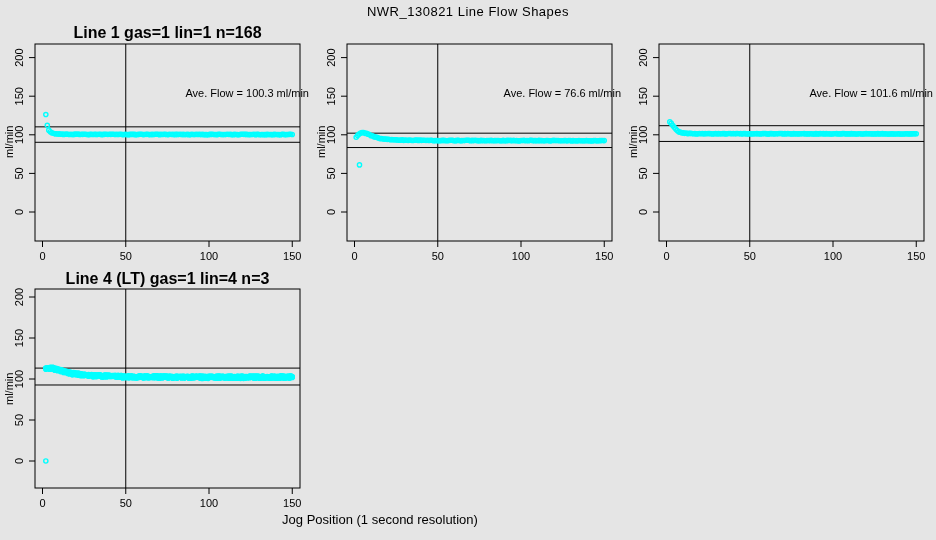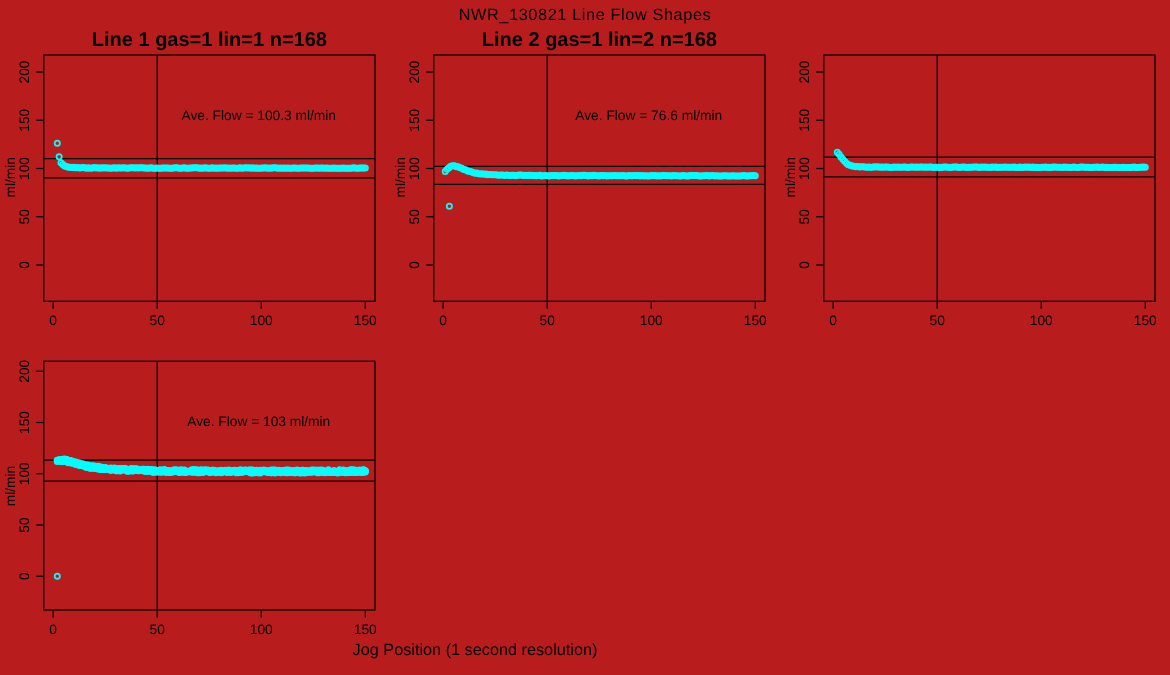--- a/index.html
+++ b/index.html
@@ -1,29 +1,29 @@
 <!DOCTYPE html>
 <html><head>
 <meta charset="utf-8">
 <style>
   html,body{margin:0;padding:0;background:#ffffff;}
   .figure{
-    position:relative;width:936px;height:540px;background:#b91c1c;
+    position:relative;width:936px;height:540px;background:#e5e5e5;
     font-family:"Liberation Sans", sans-serif;color:#000;overflow:hidden;text-decoration:underline;
   }
   .main-title{
     position:absolute;left:0;top:4px;width:936px;text-align:center;
     font-size:13px;letter-spacing:0.5px;
   }
   .subplot-title{
     position:absolute;width:265px;text-align:center;
     font-size:16px;font-weight:bold;
   }
   .annotation{
-    position:absolute;width:204px;text-align:center;font-size:11px;
+    position:absolute;width:204px;text-align:right;font-size:11px;
   }
   .ylab{
     position:absolute;width:14px;height:84px;
     writing-mode:vertical-rl;transform:rotate(180deg);
     font-size:11px;text-align:center;line-height:14px;
   }
   .xlabel{
     position:absolute;left:0;top:512px;width:760px;text-align:center;font-size:13px;
   }
   svg.plot-canvas{position:absolute;overflow:visible;}
@@ -225,21 +225,20 @@
       <circle cx="279.3965868263473" cy="94.29789446526657" r="2.1" fill="none" stroke="#00ffff" stroke-width="1.4"></circle>
       <circle cx="280.8721556886228" cy="94.64646635983229" r="2.1" fill="none" stroke="#00ffff" stroke-width="1.4"></circle>
       <circle cx="282.3477245508982" cy="94.54169325915701" r="2.1" fill="none" stroke="#00ffff" stroke-width="1.4"></circle>
       <circle cx="283.8232934131737" cy="94.46835996199337" r="2.1" fill="none" stroke="#00ffff" stroke-width="1.4"></circle>
       <circle cx="285.2988622754491" cy="94.35589009747456" r="2.1" fill="none" stroke="#00ffff" stroke-width="1.4"></circle>
       <circle cx="286.77443113772455" cy="94.31111743540127" r="2.1" fill="none" stroke="#00ffff" stroke-width="1.4"></circle>
       <circle cx="288.25" cy="94.42802353187227" r="2.1" fill="none" stroke="#00ffff" stroke-width="1.4"></circle>
     </svg>
   <div class="annotation" style="left:105px;top:87px;">Ave. Flow =  100.3  ml/min</div>
 
-  <div class="subplot-title" style="left:347px;top:24px;">Line 2 gas=1 lin=2 n=168</div>
   <div class="ylab" style="left:314px;top:100px;">ml/min</div>
   <svg class="plot-canvas" id="plot1" style="left:316px;top:40px;" width="304" height="229">
       <rect x="31" y="4" width="265" height="197" fill="none" stroke="#000000" stroke-width="1"></rect>
       <line x1="121.75" y1="4" x2="121.75" y2="201" stroke="#000000" stroke-width="1"></line>
       <line x1="31" y1="93.1788" x2="296" y2="93.1788" stroke="#000000" stroke-width="1"></line>
       <line x1="31" y1="107.538" x2="296" y2="107.538" stroke="#000000" stroke-width="1"></line>
       <line x1="38.5" y1="201" x2="38.5" y2="207" stroke="#000000" stroke-width="1"></line>
       <text x="38.5" y="220" text-anchor="middle" class="tick-label">0</text>
       <line x1="121.75" y1="201" x2="121.75" y2="207" stroke="#000000" stroke-width="1"></line>
       <text x="121.75" y="220" text-anchor="middle" class="tick-label">50</text>
@@ -615,21 +614,23 @@
       <circle cx="276.4454491017964" cy="94.05903991391317" r="2.1" fill="none" stroke="#00ffff" stroke-width="1.4"></circle>
       <circle cx="277.9210179640719" cy="93.74736910367982" r="2.1" fill="none" stroke="#00ffff" stroke-width="1.4"></circle>
       <circle cx="279.3965868263473" cy="93.6773999097622" r="2.1" fill="none" stroke="#00ffff" stroke-width="1.4"></circle>
       <circle cx="280.8721556886228" cy="94.02645423024532" r="2.1" fill="none" stroke="#00ffff" stroke-width="1.4"></circle>
       <circle cx="282.3477245508982" cy="93.92216355548742" r="2.1" fill="none" stroke="#00ffff" stroke-width="1.4"></circle>
       <circle cx="283.8232934131737" cy="93.84931268424118" r="2.1" fill="none" stroke="#00ffff" stroke-width="1.4"></circle>
       <circle cx="285.2988622754491" cy="93.73732524563977" r="2.1" fill="none" stroke="#00ffff" stroke-width="1.4"></circle>
       <circle cx="286.77443113772455" cy="93.69303500948388" r="2.1" fill="none" stroke="#00ffff" stroke-width="1.4"></circle>
       <circle cx="288.25" cy="93.81042353187227" r="2.1" fill="none" stroke="#00ffff" stroke-width="1.4"></circle>
     </svg>
+  <div class="annotation" style="left:729px;top:87px;">Ave. Flow =  101.6  ml/min</div>
 
+  <div class="subplot-title" style="left:35px;top:270px;">Line 4 (LT) gas=1 lin=4 n=3</div>
   <div class="ylab" style="left:2px;top:347px;">ml/min</div>
   <svg class="plot-canvas" id="plot3" style="left:4px;top:285px;" width="304" height="231">
       <rect x="31" y="4" width="265" height="199" fill="none" stroke="#000000" stroke-width="1"></rect>
       <line x1="121.75" y1="4" x2="121.75" y2="203" stroke="#000000" stroke-width="1"></line>
       <line x1="31" y1="83.09400000000001" x2="296" y2="83.09400000000001" stroke="#000000" stroke-width="1"></line>
       <line x1="31" y1="99.986" x2="296" y2="99.986" stroke="#000000" stroke-width="1"></line>
       <line x1="38.5" y1="203" x2="38.5" y2="209" stroke="#000000" stroke-width="1"></line>
       <text x="38.5" y="222" text-anchor="middle" class="tick-label">0</text>
       <line x1="121.75" y1="203" x2="121.75" y2="209" stroke="#000000" stroke-width="1"></line>
       <text x="121.75" y="222" text-anchor="middle" class="tick-label">50</text>
@@ -1146,17 +1147,16 @@
       <circle cx="277.9210179640719" cy="90.89143784120785" r="2.1" fill="none" stroke="#00ffff" stroke-width="1.4"></circle>
       <circle cx="279.3965868263473" cy="92.6015083318888" r="2.1" fill="none" stroke="#00ffff" stroke-width="1.4"></circle>
       <circle cx="280.8721556886228" cy="91.20179340570161" r="2.1" fill="none" stroke="#00ffff" stroke-width="1.4"></circle>
       <circle cx="282.3477245508982" cy="91.88425202240452" r="2.1" fill="none" stroke="#00ffff" stroke-width="1.4"></circle>
       <circle cx="283.8232934131737" cy="90.98377974706908" r="2.1" fill="none" stroke="#00ffff" stroke-width="1.4"></circle>
       <circle cx="285.2988622754491" cy="93.09734932412074" r="2.1" fill="none" stroke="#00ffff" stroke-width="1.4"></circle>
       <circle cx="286.77443113772455" cy="90.8193215659748" r="2.1" fill="none" stroke="#00ffff" stroke-width="1.4"></circle>
       <circle cx="288.25" cy="91.81937298889909" r="2.1" fill="none" stroke="#00ffff" stroke-width="1.4"></circle>
       <circle cx="41.83" cy="176" r="2.1" fill="none" stroke="#00ffff" stroke-width="1.4"></circle>
     </svg>
-  <div class="annotation" style="left:105px;top:332px;">Ave. Flow =  103  ml/min</div>
 
   <div class="xlabel">Jog Position (1 second resolution)</div>
 
 </div>
 
 </body></html>

